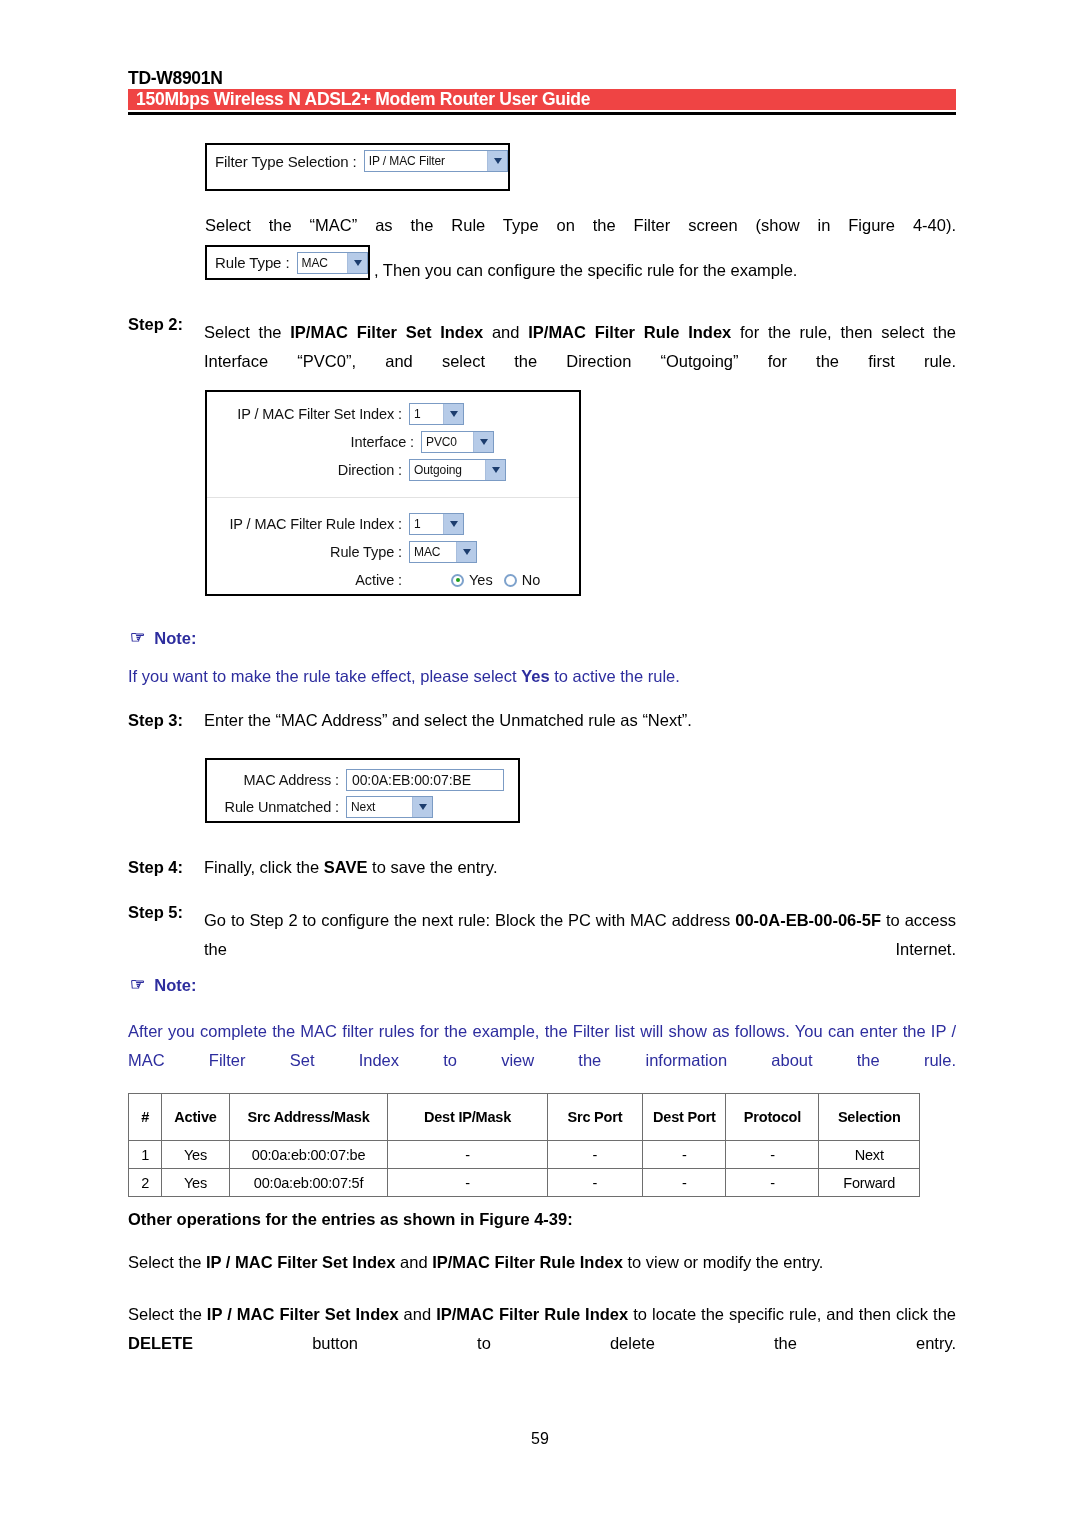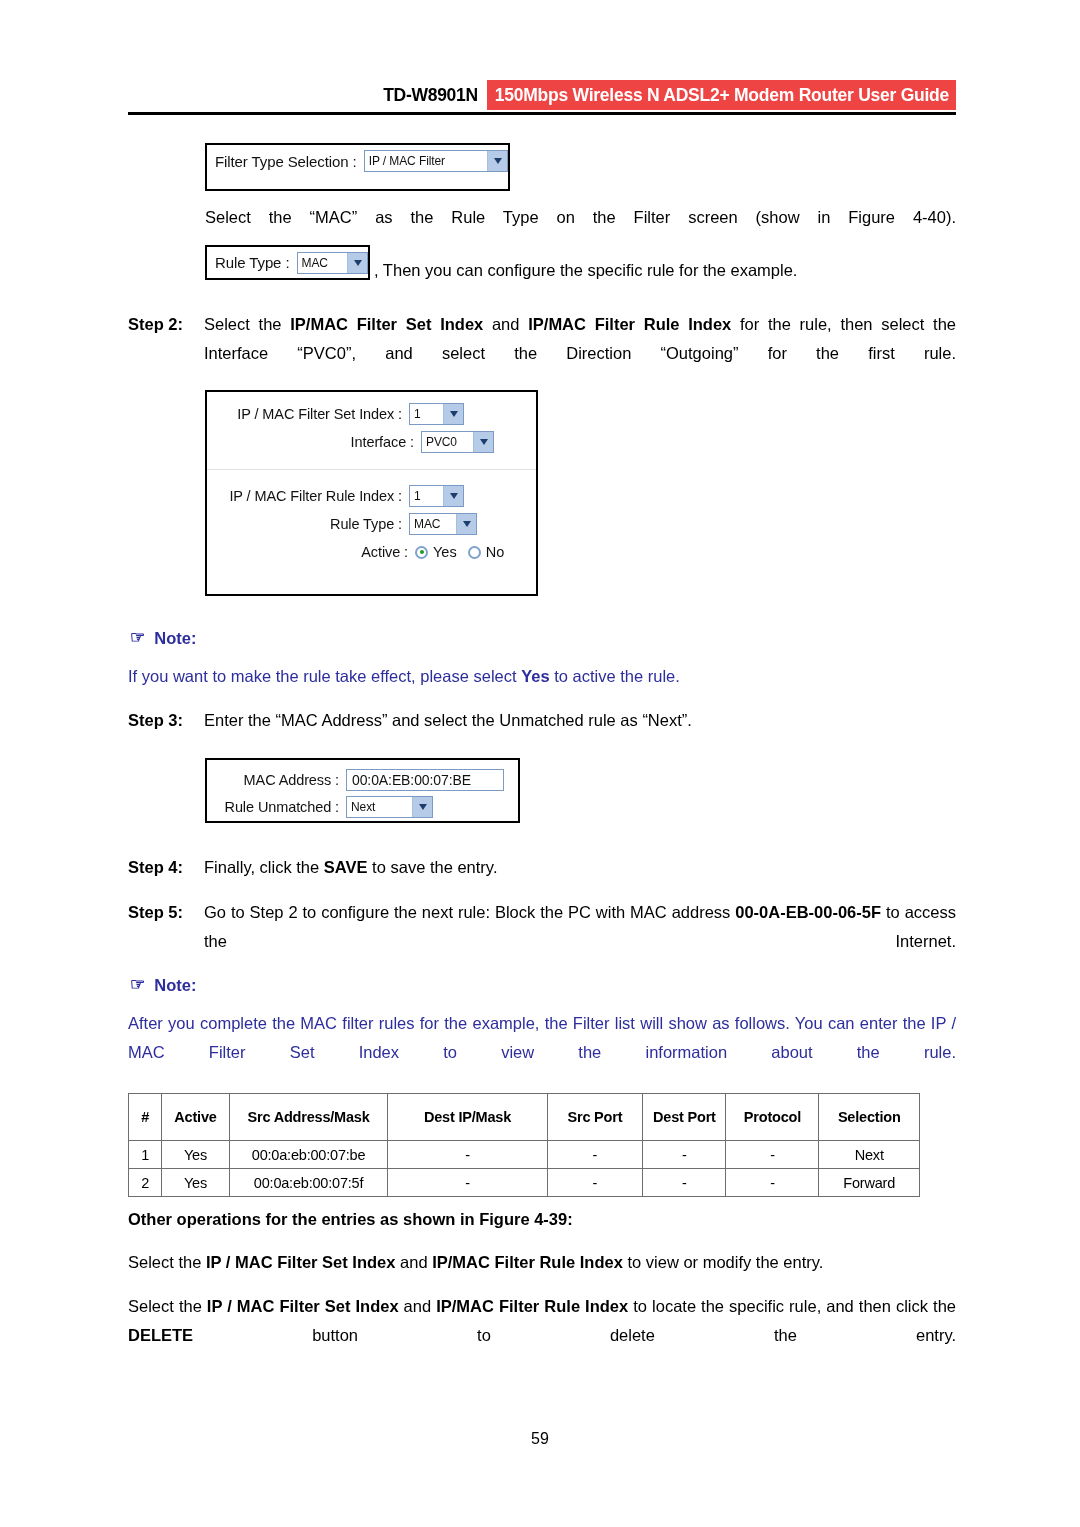--- a/index.html
+++ b/index.html
@@ -22,20 +22,21 @@
     left: 128px;
     top: 80px;
     width: 828px;
     height: 34px;
   }
   .header-row {
     display: flex;
     align-items: stretch;
     justify-content: flex-end;
     height: 30px;
+    flex-direction: column;
   }
   .model-name {
     font-size: 17.5px;
     font-weight: bold;
     letter-spacing: -0.3px;
     color: #000;
     display: flex;
     align-items: center;
     padding-right: 9px;
     white-space: nowrap;
@@ -60,21 +61,21 @@
     background: #000000;
   }
 
   
   .para {
     position: absolute;
     font-size: 16.5px;
     line-height: 29px;
     color: #000;
   }
-  .just { text-align: justify; }
+  .just { text-align: justify; margin-top: 8px; }
   .just::after { content: ""; display: inline-block; width: 100%; }
   b, .b { font-weight: bold; }
 
   .step-block {
     position: absolute;
     font-size: 16.5px;
     line-height: 29px;
   }
   .step-label {
     position: absolute;
@@ -295,21 +296,21 @@
 </div>
 <div class="para" style="left:374px; top:256px; width:582px;">, Then you can configure the specific rule for the example.</div>
 
 <div class="step-block" style="left:128px; top:310px; width:828px;">
   <span class="step-label">Step 2:</span>
   <div class="step-body just">
     <span>Select the </span><b>IP/MAC Filter Set Index</b><span> and </span><b>IP/MAC Filter Rule Index</b><span> for the rule, then select the Interface “PVC0”, and select the Direction “Outgoing” for the first rule.</span>
   </div>
 </div>
 
-<div class="panel" style="left:205px; top:390px; width:333px; height:206px;">
+<div class="panel" style="left:205px; top:390px; width:376px; height:206px;">
 
   <div style="padding-top:8px;">
 
     <div class="field-row" style="justify-content:flex-start; padding-left:10px;">
       <span class="field-label" style="width:185px;">IP / MAC Filter Set Index :</span>
       <span class="select" style="width:55px;">
         <span class="sel-text" style="flex:1;">1</span>
         <span class="sel-btn">
             <span class="chev"></span>
           </span>
@@ -319,20 +320,29 @@
     <div class="field-row" style="justify-content:flex-start; padding-left:22px;">
       <span class="field-label" style="width:185px;">Interface :</span>
       <span class="select" style="width:73px;">
         <span class="sel-text" style="flex:1;">PVC0</span>
         <span class="sel-btn">
             <span class="chev"></span>
           </span>
       </span>
     </div>
 
+    <div class="field-row" style="justify-content:flex-start; padding-left:10px;">
+      <span class="field-label" style="width:185px;">Direction :</span>
+      <span class="select" style="width:97px;">
+        <span class="sel-text" style="flex:1;">Outgoing</span>
+        <span class="sel-btn">
+            <span class="chev"></span>
+          </span>
+      </span>
+    </div>
   </div>
 
   <div class="panel-divider" style="margin-top:13px;"></div>
 
   <div style="padding-top:12px;">
 
     <div class="field-row" style="justify-content:flex-start; padding-left:10px;">
       <span class="field-label" style="width:185px;">IP / MAC Filter Rule Index :</span>
       <span class="select" style="width:55px;">
         <span class="sel-text" style="flex:1;">1</span>
@@ -345,21 +355,21 @@
     <div class="field-row" style="justify-content:flex-start; padding-left:10px;">
       <span class="field-label" style="width:185px;">Rule Type :</span>
       <span class="select" style="width:68px;">
         <span class="sel-text" style="flex:1;">MAC</span>
         <span class="sel-btn">
             <span class="chev"></span>
           </span>
       </span>
     </div>
 
-    <div class="field-row" style="justify-content:flex-start; padding-left:16px;">
+    <div class="field-row" style="justify-content:flex-start; padding-left:10px;gap:42px;">
       <span class="field-label" style="width:185px;">Active :</span>
       <span class="radio-group">
         <span class="radio-item">
           <span class="radio on"></span>
           <span>Yes</span>
         </span>
         <span class="radio-item">
           <span class="radio"></span>
           <span>No</span>
         </span>

